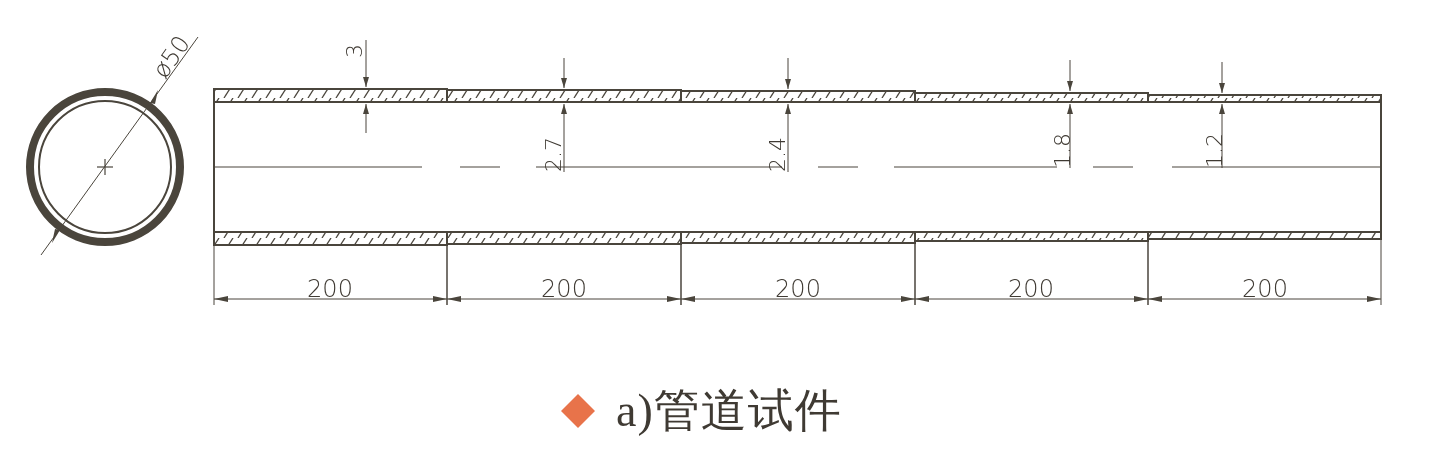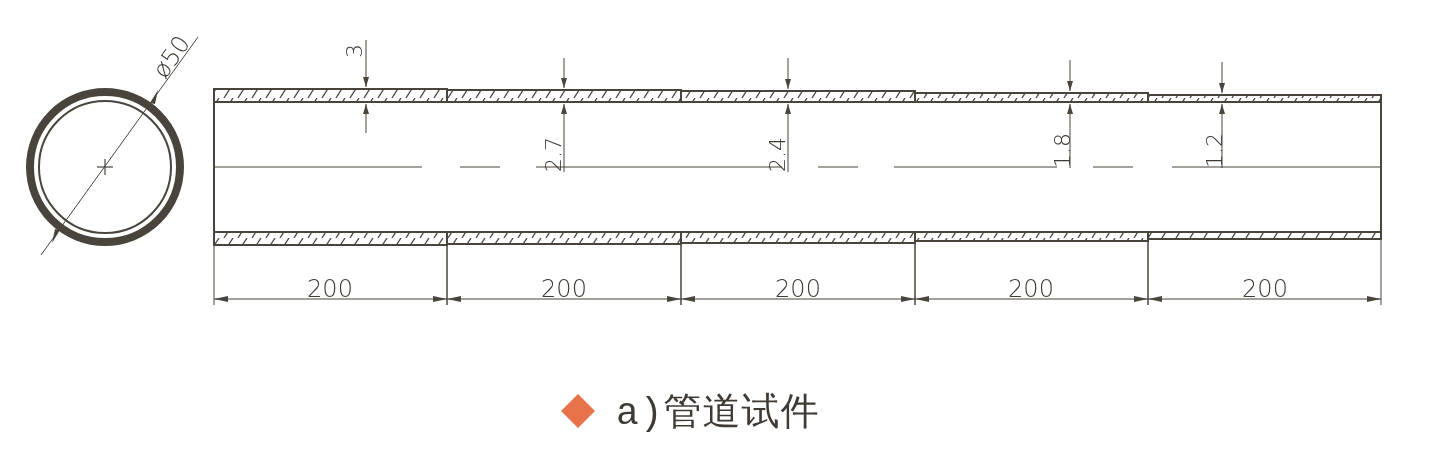--- a/index.html
+++ b/index.html
@@ -1,20 +1,20 @@
 <!DOCTYPE html>
 <html><head>
 <meta charset="utf-8">
 <style>
   html, body { margin:0; padding:0; background:#ffffff; }
   body { width:1434px; height:464px; position:relative; overflow:hidden; font-family:"DejaVu Sans", sans-serif; }
   #drawing { position:absolute; left:0; top:0; }
   .caption { position:absolute; left:560px; top:386px; height:50px; display:flex; align-items:center; }
   .diamond { width:24px; height:24px; background:#e8734a; transform:rotate(45deg); margin-left:6px; margin-right:26px; }
-  .caption-text { font-family:Liberation Mono, monospace; font-size:38px; color:#3f3a33; letter-spacing:1px; }
+  .caption-text { font-family:Liberation Serif, serif; font-size:46px; color:#3f3a33; letter-spacing:1px; }
   svg text { font-family:"DejaVu Sans", sans-serif; fill:#3f3a33; font-weight:200; }
 </style>
 </head>
 <body>
 
 <svg id="drawing" width="1434" height="464" viewBox="0 0 1434 464" xmlns="http://www.w3.org/2000/svg">
   <defs>
     <pattern id="hatch" patternUnits="userSpaceOnUse" width="14" height="14" patternTransform="rotate(0)">
       <line x1="0" y1="14" x2="9" y2="0" stroke="#4a453c" stroke-width="1.3"></line>
       <line x1="14" y1="14" x2="23" y2="0" stroke="#4a453c" stroke-width="1.3"></line>

